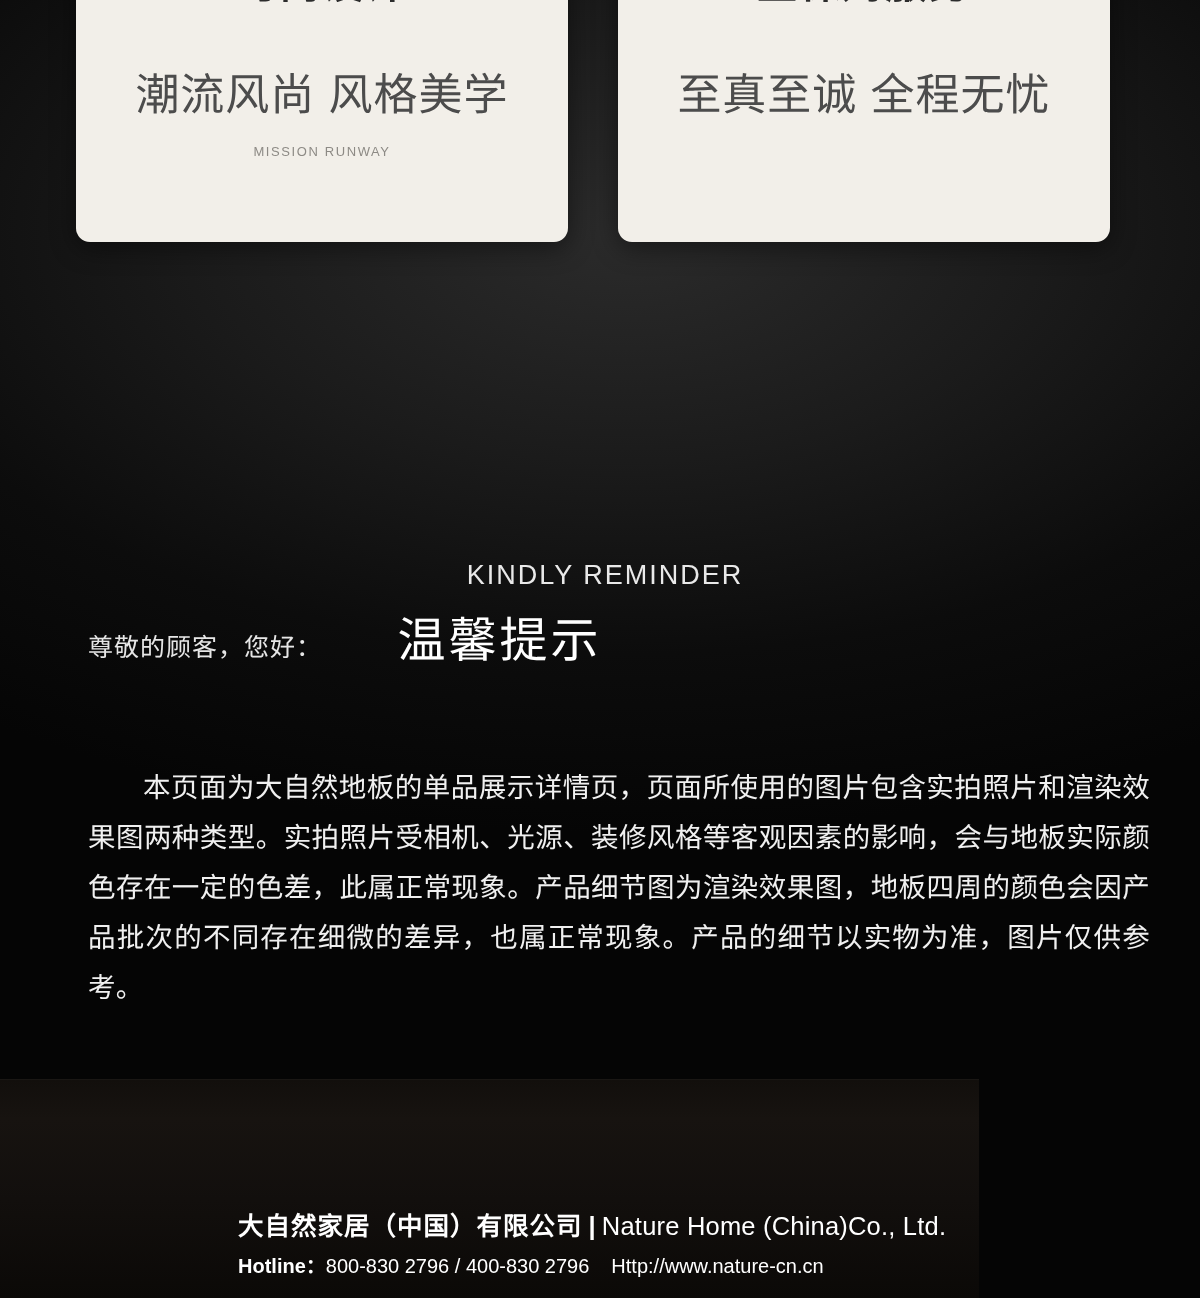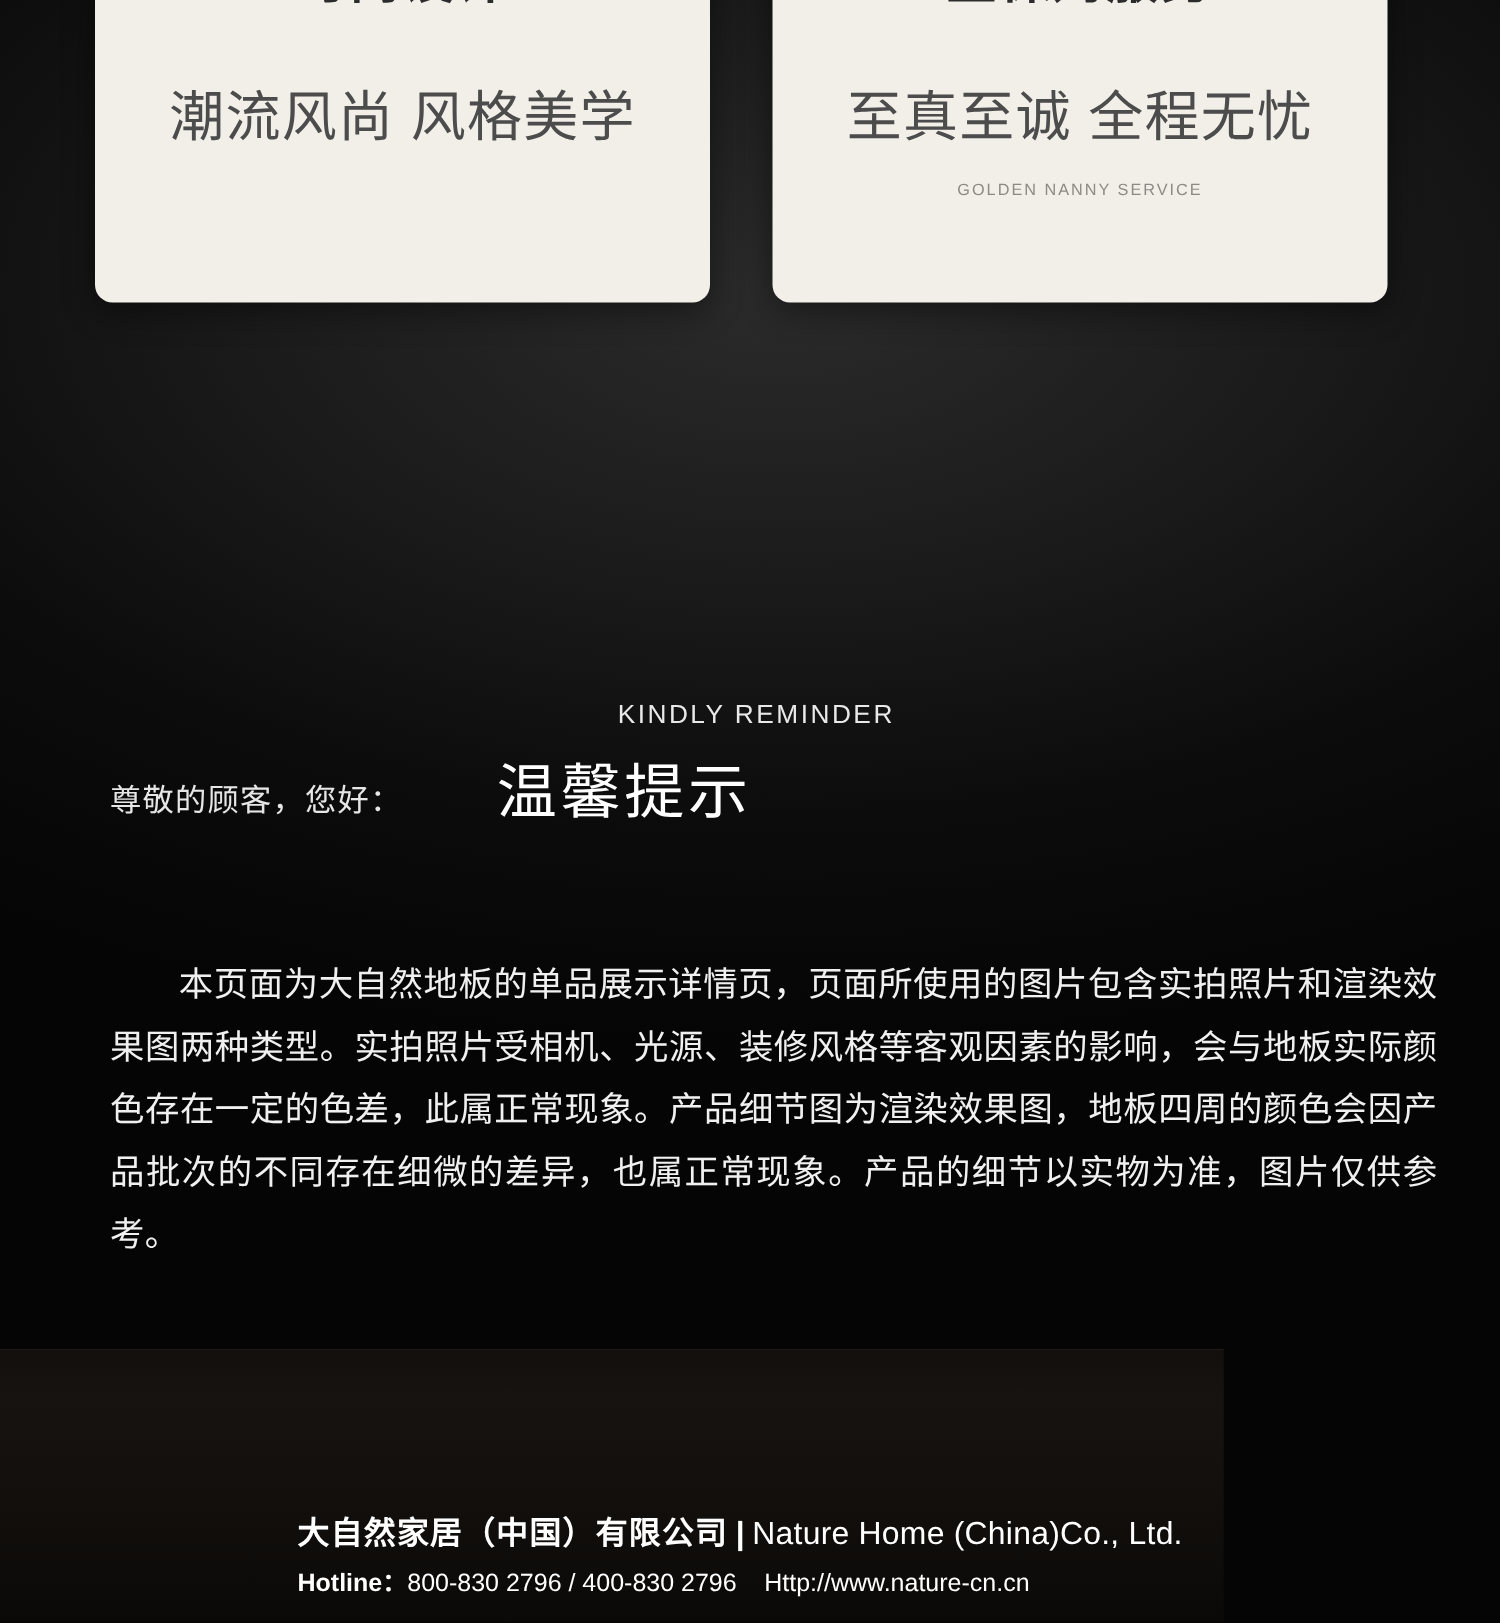--- a/index.html
+++ b/index.html
@@ -77,21 +77,21 @@
 
   
   .reminder {
     position: absolute;
     top: 560px;
     left: 0;
     width: 1200px;
   }
   .reminder-en {
     text-align: center;
-    font-size: 21px;
+    font-size: 27px;
     letter-spacing: 2px;
     color: #e9e9e9;
     font-weight: 400;
     margin: 0;
     padding-left: 10px;
   }
   .reminder-cn-row {
     position: relative;
     height: 90px;
     margin-top: 10px;
@@ -188,26 +188,26 @@
 </head>
 <body>
 
 <div class="page">
 
   <div class="cards">
 
     <div class="card left">
       <p class="card-title">时尚设计</p>
       <p class="card-sub">潮流风尚 风格美学</p>
+      <p class="card-en">MISSION RUNWAY</p>
     </div>
 
     <div class="card right">
       <p class="card-title">金保姆服务</p>
       <p class="card-sub">至真至诚 全程无忧</p>
-      <p class="card-en">GOLDEN NANNY SERVICE</p>
     </div>
 
   </div>
 
   <div class="reminder">
     <p class="reminder-en">KINDLY REMINDER</p>
     <div class="reminder-cn-row">
       <p class="reminder-cn">温馨提示</p>
       <span class="greeting">尊敬的顾客，您好：</span>
     </div>

